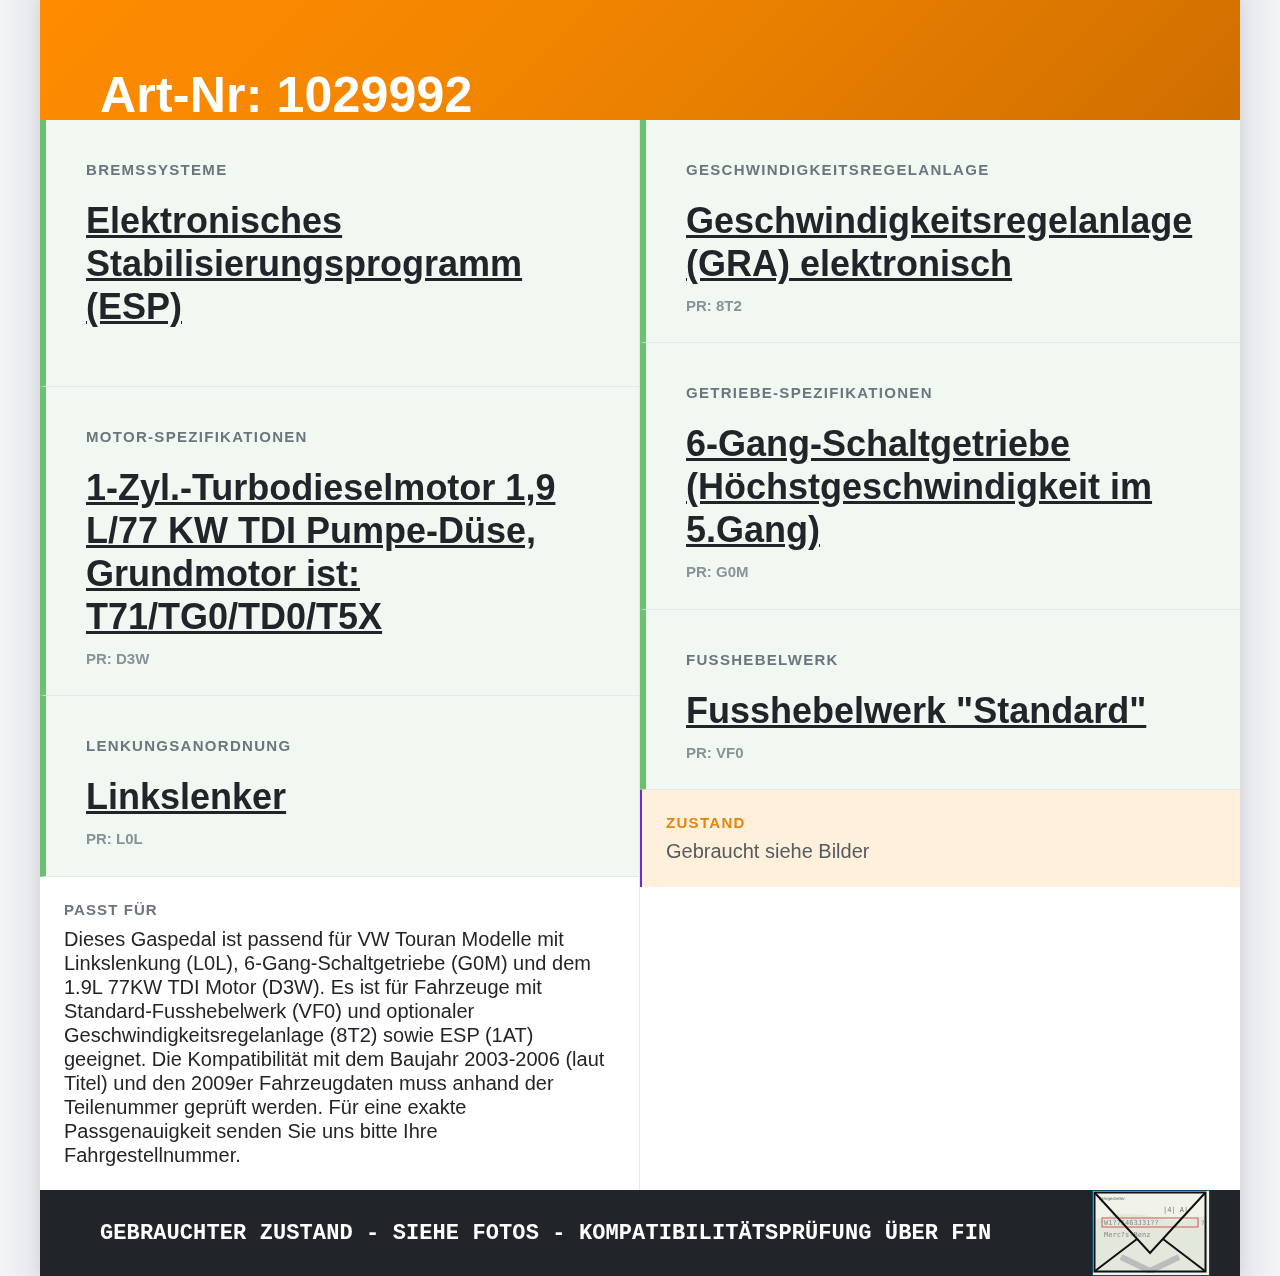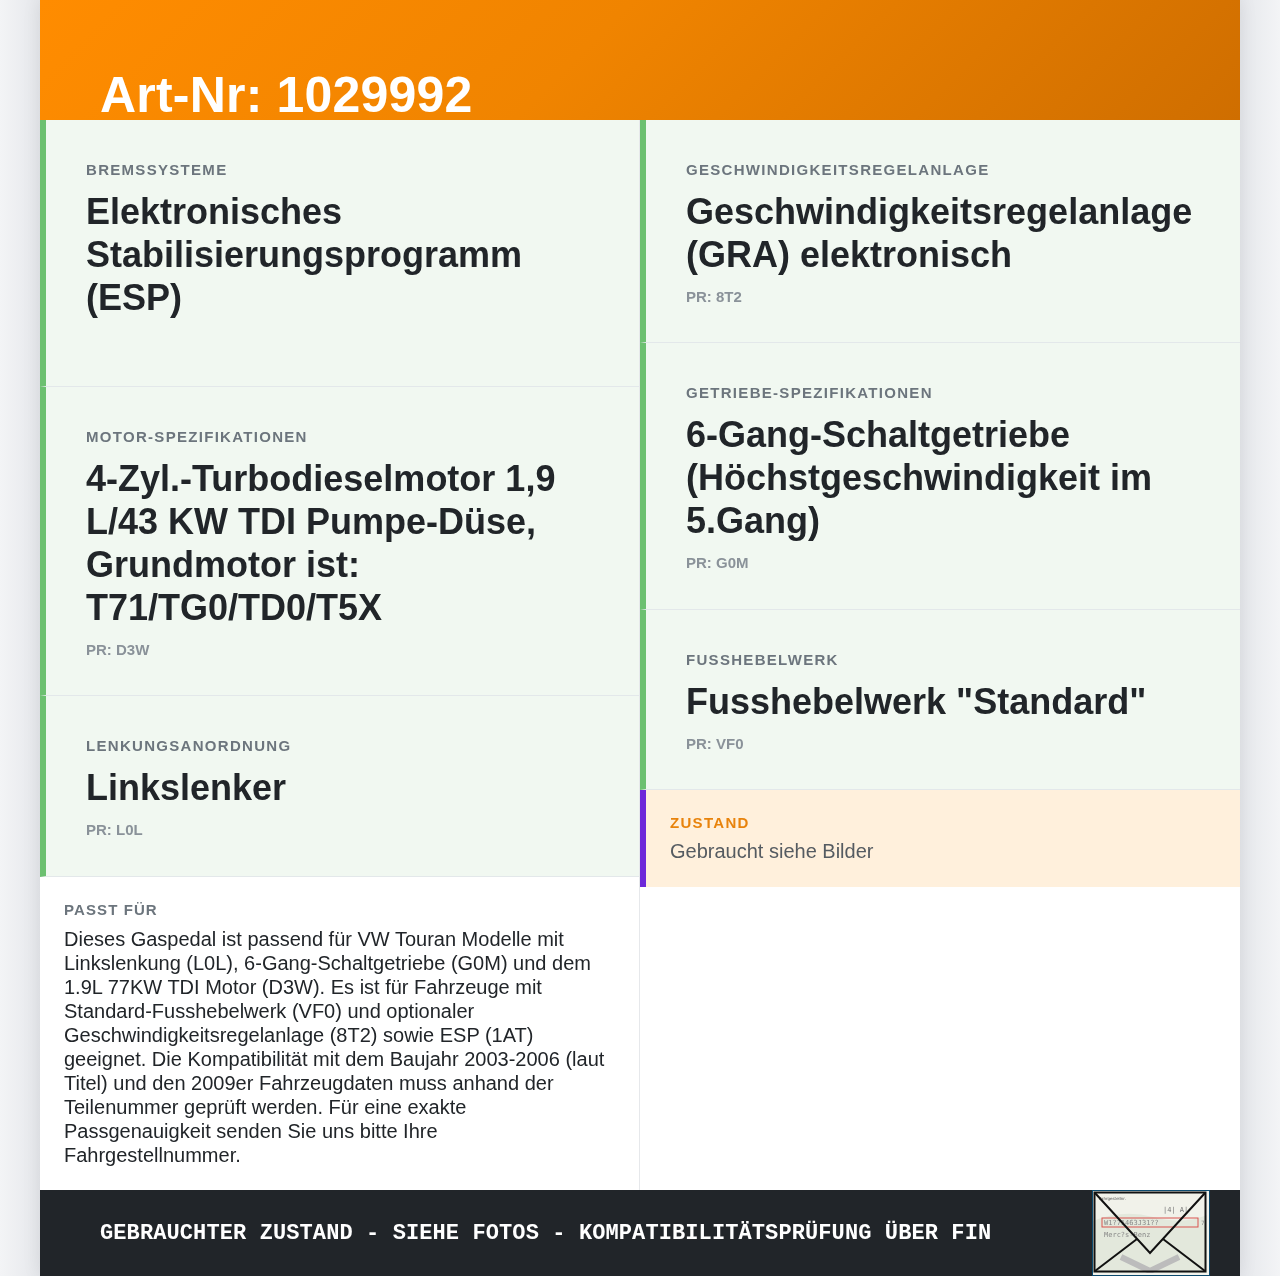--- a/index.html
+++ b/index.html
@@ -59,40 +59,41 @@
       letter-spacing: 1.3px;
       color: #6c757d;
       text-transform: uppercase;
       line-height: 18px;
     }
     .spec-value {
       font-size: 36px;
       font-weight: 700;
       color: #212529;
       line-height: 43px;
-      margin-top: 11px;
+      margin-top: 20px;
+      text-decoration: underline;
     }
     .spec-pr {
       font-size: 15px;
       color: #8a9299;
       line-height: 18px;
       margin-top: 12px;
       font-weight: bold;
     }
     
     .h-brems { height: 267px; padding-top: 41px; }
     .h-motor { height: 309px; padding-top: 41px; }
     .h-lenk  { height: 181px; padding-top: 41px; }
     .h-gra   { height: 223px; padding-top: 41px; }
     .h-getr  { height: 267px; padding-top: 41px; }
     .h-fuss  { height: 180px; padding-top: 41px; }
 
     .condition {
       background: #fff0dc;
-      border-left: 6px solid #6d28d9;
+      border-left: 2px solid #6d28d9;
       height: 97px;
       padding: 24px 24px 0 24px;
     }
     .condition-label {
       font-size: 15px;
       font-weight: 700;
       letter-spacing: 1.3px;
       color: #e8830c;
       line-height: 18px;
     }
@@ -168,21 +169,21 @@
   <div class="grid">
     <div class="col col-left">
 
       <div class="spec h-brems">
         <div class="spec-label">BREMSSYSTEME</div>
         <div class="spec-value" style="width:470px">Elektronisches Stabilisierungsprogramm (ESP)</div>
       </div>
 
       <div class="spec h-motor">
         <div class="spec-label">MOTOR-SPEZIFIKATIONEN</div>
-        <div class="spec-value" style="width:510px">4-Zyl.-Turbodieselmotor 1,9 L/43 KW TDI Pumpe-Düse, Grundmotor ist: T71/TG0/TD0/T5X</div>
+        <div class="spec-value" style="width:510px">1-Zyl.-Turbodieselmotor 1,9 L/77 KW TDI Pumpe-Düse, Grundmotor ist: T71/TG0/TD0/T5X</div>
         <div class="spec-pr">PR: D3W</div>
       </div>
 
       <div class="spec h-lenk">
         <div class="spec-label">LENKUNGSANORDNUNG</div>
         <div class="spec-value">Linkslenker</div>
         <div class="spec-pr">PR: L0L</div>
       </div>
 
       <div class="fits">

